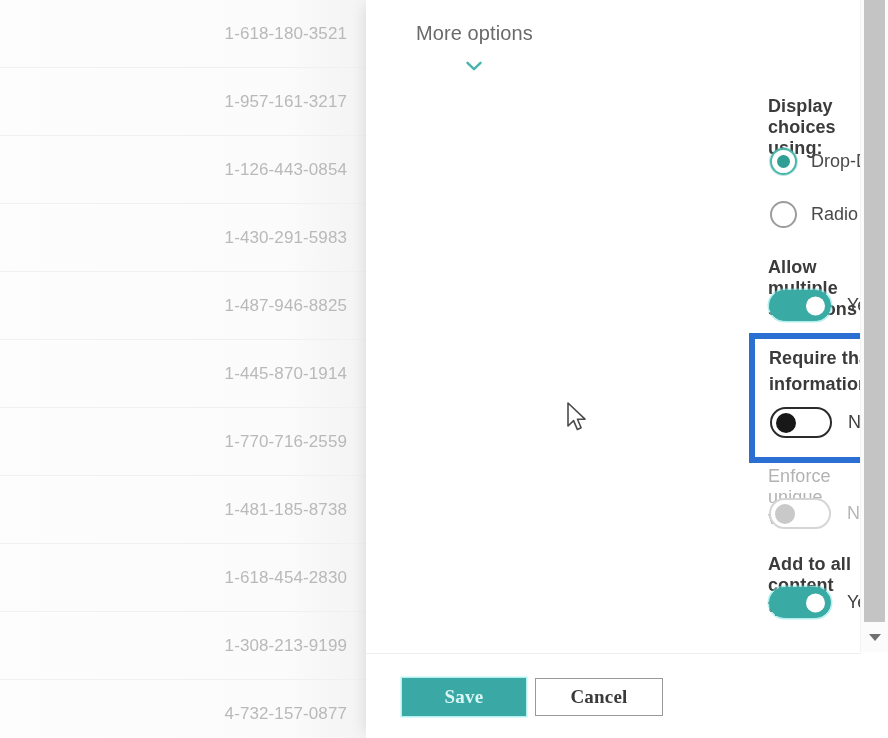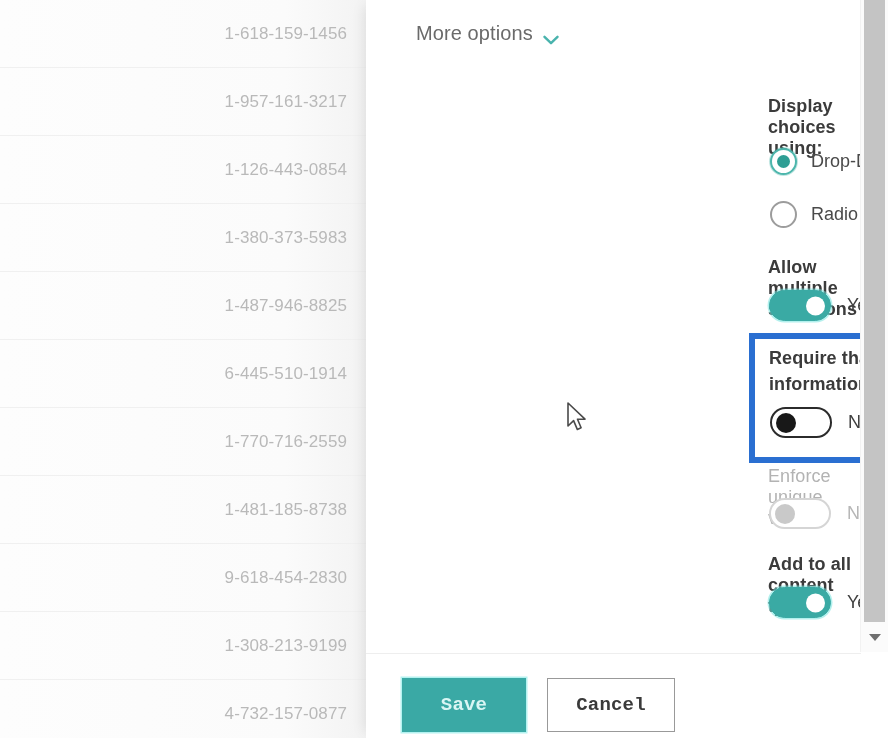--- a/index.html
+++ b/index.html
@@ -68,20 +68,21 @@
   }
 
   
   #more-options {
     position: absolute;
     left: 50px; top: 22px;
     display: flex;
     align-items: center;
     gap: 10px;
     cursor: pointer;
+    flex-direction: column;
   }
   #more-options .label {
     font-size: 20px;
     color: #6a6a6a;
     letter-spacing: .1px;
   }
   #more-options .chev {
     display: block;
     width: 16px; height: 10px;
     position: relative;
@@ -227,43 +228,42 @@
     position: absolute;
     left: 0; top: 653px;
     width: 495px;
     height: 85px;
     background: #ffffff;
     border-top: 1px solid #eeeeee;
   }
   #btn-save, #btn-cancel {
     position: absolute;
     top: 24px;
-    height: 54px;
+    height: 38px;
     font-size: 19px;
     font-weight: bold;
     letter-spacing: .2px;
     box-sizing: border-box;
     cursor: pointer;
-    font-family: Liberation Mono, monospace;
+    font-family: Liberation Serif, serif;
   }
   #btn-save {
     left: 36px;
     width: 124px;
     background: #3aa9a5;
     border: 1px solid #3aa9a5;
     color: #d9f6f4;
     box-shadow: 0 0 0 1.5px rgba(130,233,230,.6);
   }
   #btn-cancel {
     left: 169px;
     width: 128px;
     background: #ffffff;
     border: 1px solid #999999;
     color: #3a3a3a;
-    margin-left: 12px;
   }
 
   
   #scrollbar {
     position: absolute;
     right: 0; top: 0;
     width: 27px;
     height: 652px;
     background: #fbfbfb;
     border-left: 1px solid #f2f2f2;
@@ -298,45 +298,45 @@
     pointer-events: none;
   }
 </style>
 </head>
 <body>
 
 <div id="screen">
 
   <div id="list-backdrop">
     <div class="list-row">
-      <span class="cell">1-618-159-1456</span>
+      <span class="cell">1-618-180-3521</span>
     </div>
     <div class="list-row">
       <span class="cell">1-957-161-3217</span>
     </div>
     <div class="list-row">
       <span class="cell">1-126-443-0854</span>
     </div>
     <div class="list-row">
-      <span class="cell">1-380-373-5983</span>
+      <span class="cell">1-430-291-5983</span>
     </div>
     <div class="list-row">
       <span class="cell">1-487-946-8825</span>
     </div>
     <div class="list-row">
-      <span class="cell">6-445-510-1914</span>
+      <span class="cell">1-445-870-1914</span>
     </div>
     <div class="list-row">
       <span class="cell">1-770-716-2559</span>
     </div>
     <div class="list-row">
       <span class="cell">1-481-185-8738</span>
     </div>
     <div class="list-row">
-      <span class="cell">9-618-454-2830</span>
+      <span class="cell">1-618-454-2830</span>
     </div>
     <div class="list-row">
       <span class="cell">1-308-213-9199</span>
     </div>
     <div class="list-row">
       <span class="cell">4-732-157-0877</span>
     </div>
   </div>
 
   <div id="panel">

